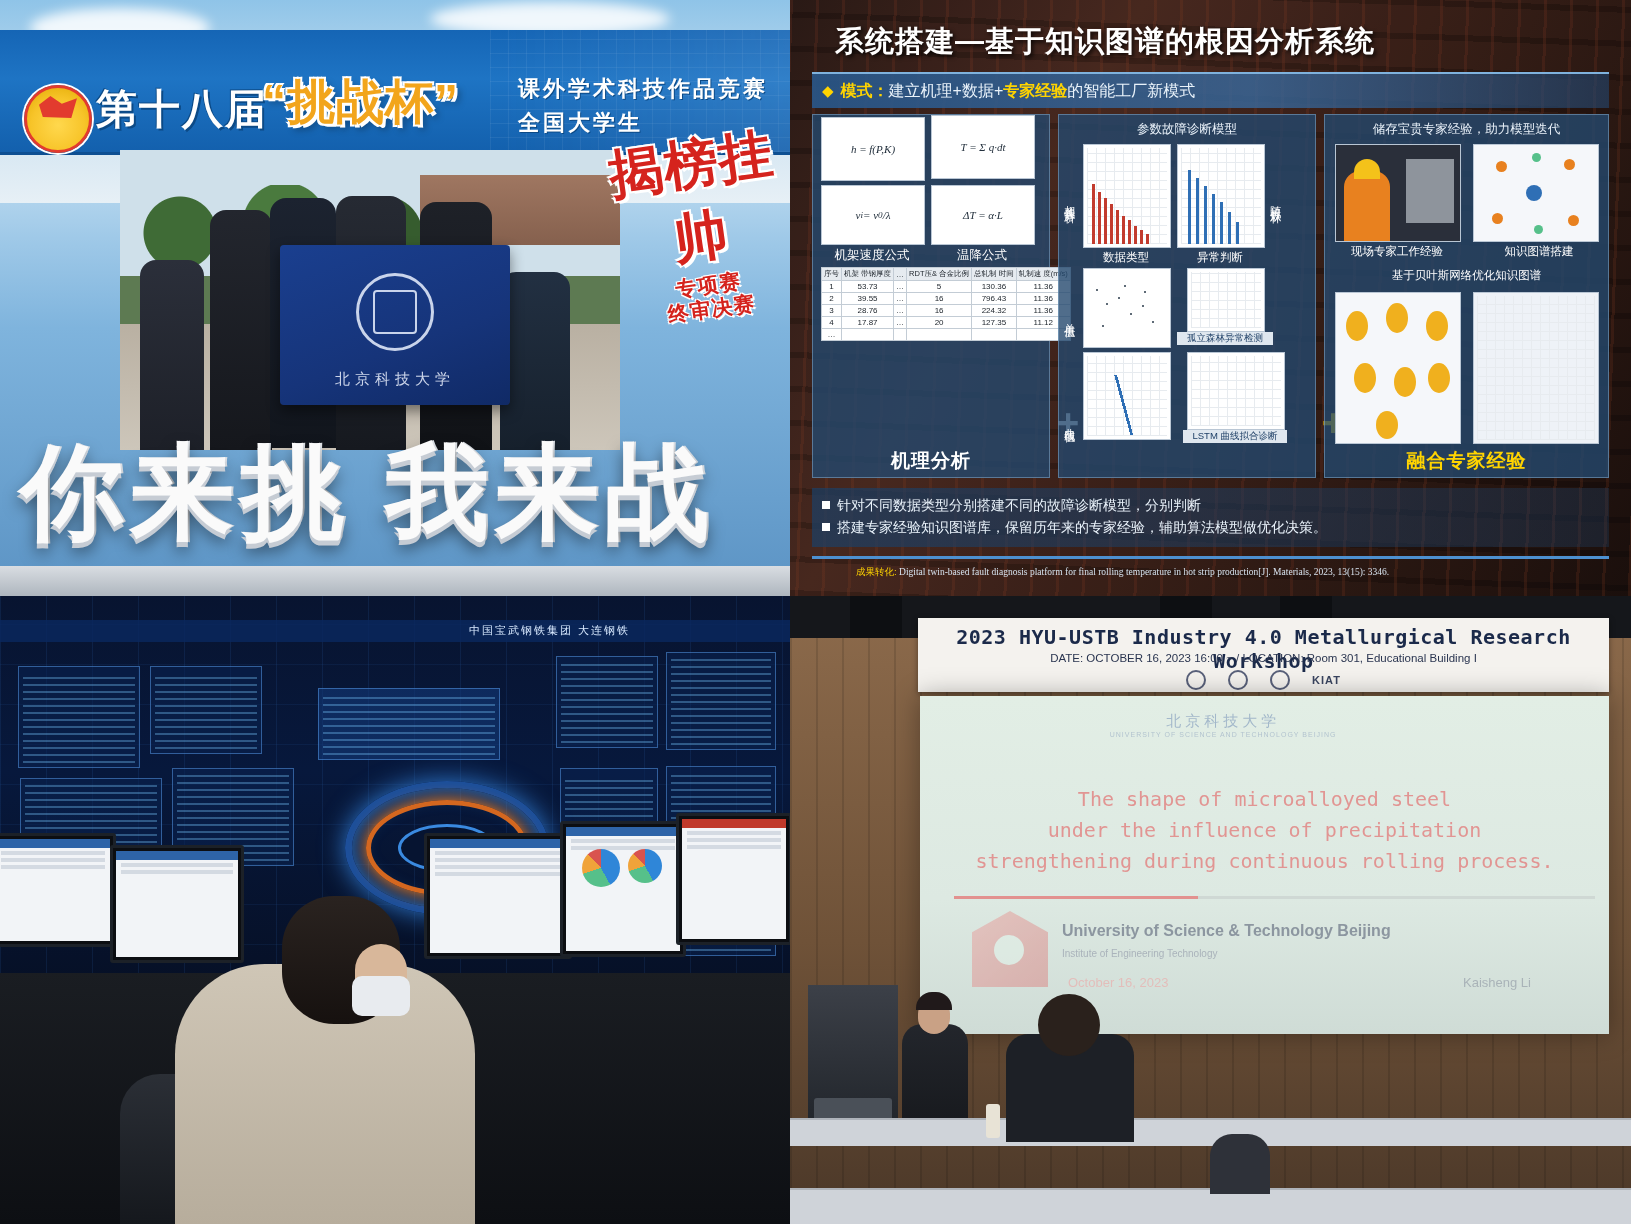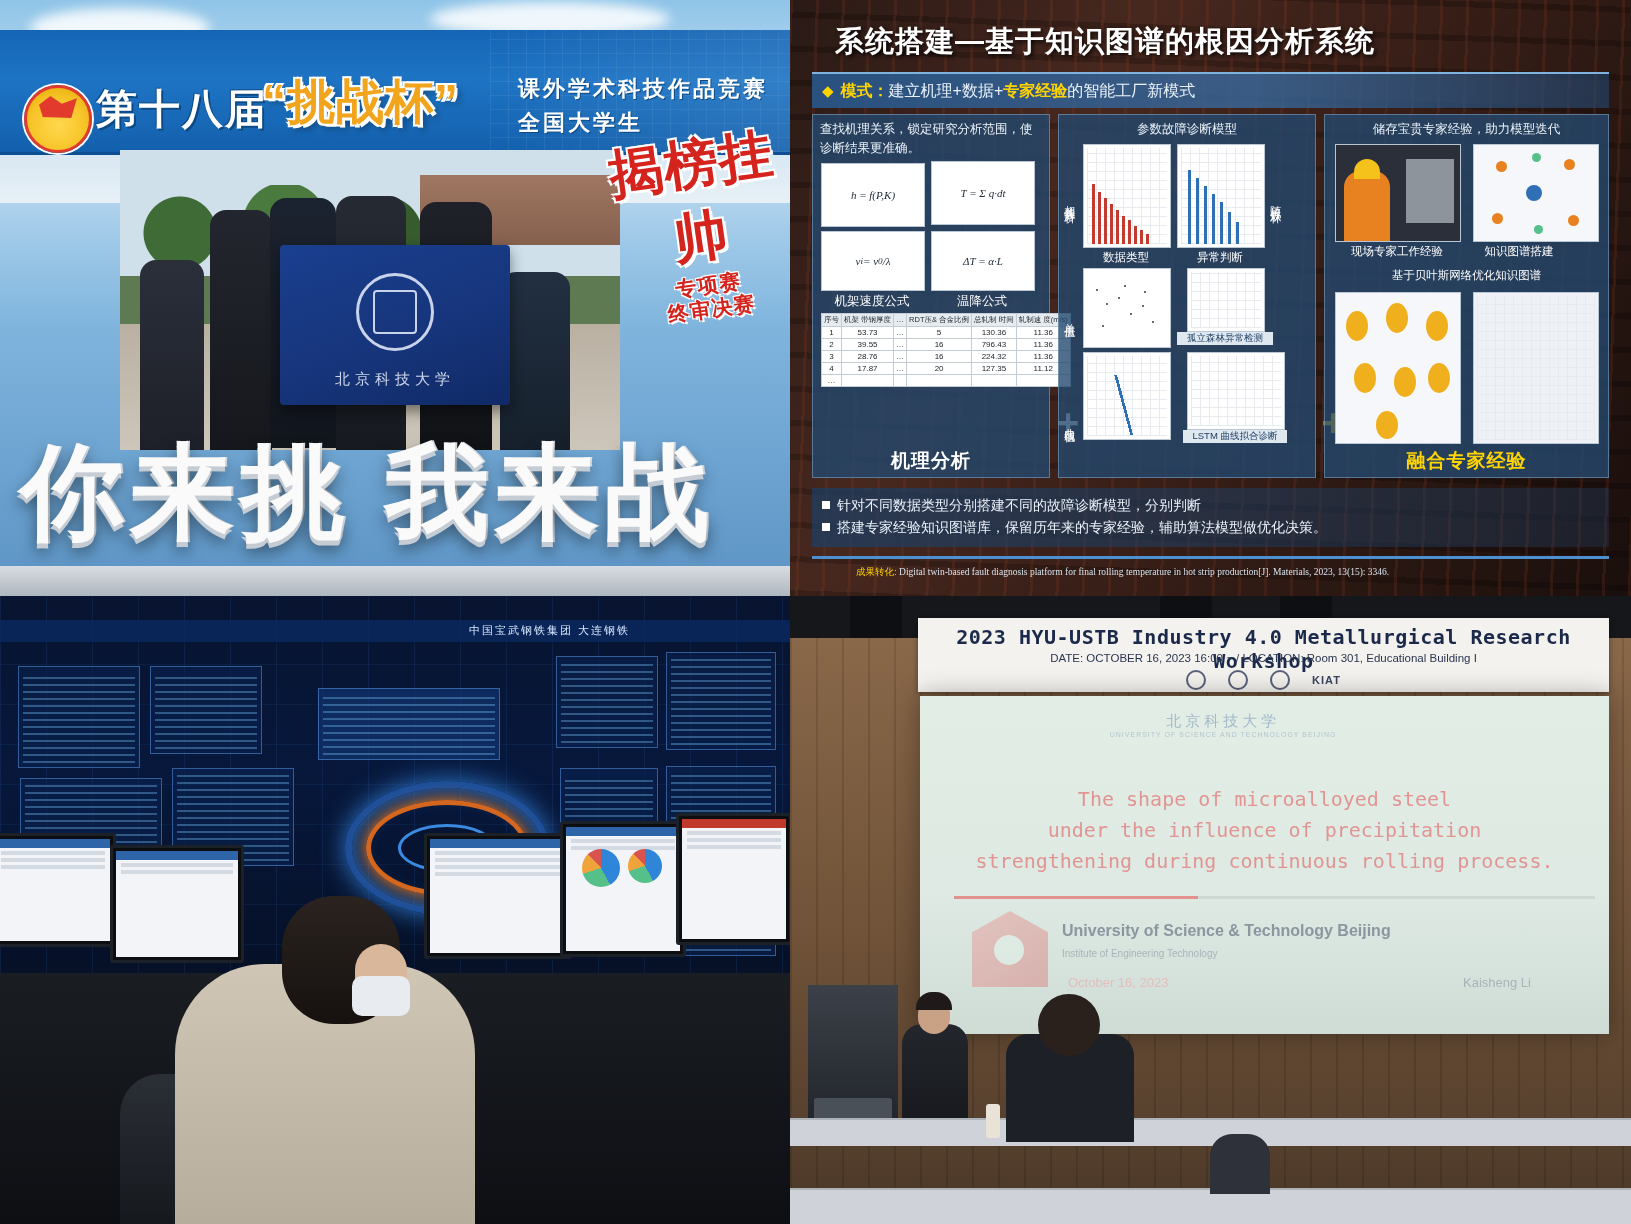--- a/index.html
+++ b/index.html
@@ -264,21 +264,20 @@
     <div class="subbar">
       <span class="dia">◆</span>
       <span class="t">
         <span class="y">模式：</span><span>建立机理</span><span>+</span><span>数据</span><span>+</span><span class="y">专家经验</span><span>的智能工厂新模式</span>
       </span>
     </div>
 
     <div class="panels">
 
       <div class="panel p1">
-        <div class="p-note">查找机理关系，锁定研究分析范围，使诊断结果更准确。</div>
         <div class="p-body">
           <div class="card" style="left:8px;top:2px;width:102px;height:62px">
             <div class="eq">h = f(P,K)</div>
           </div>
           <div class="card" style="left:118px;top:0;width:102px;height:62px">
             <div class="eq">T = Σ q·dt</div>
           </div>
           <div class="card" style="left:8px;top:70px;width:102px;height:58px">
             <div class="eq">v<sub>i</sub> = v<sub>0</sub>/λ</div>
           </div>
@@ -432,21 +431,21 @@
           <div class="card kgraph" style="left:148px;top:2px;width:124px;height:96px;background:#f5f7fa">
             <i style="left:52px;top:40px;width:16px;height:16px;background:#2f6fb5"></i>
             <i style="left:22px;top:16px;width:11px;height:11px;background:#e8811f"></i>
             <i style="left:90px;top:14px;width:11px;height:11px;background:#e8811f"></i>
             <i style="left:18px;top:68px;width:11px;height:11px;background:#e8811f"></i>
             <i style="left:94px;top:70px;width:11px;height:11px;background:#e8811f"></i>
             <i style="left:58px;top:8px;width:9px;height:9px;background:#56c08a"></i>
             <i style="left:60px;top:80px;width:9px;height:9px;background:#56c08a"></i>
           </div>
           <div style="position:absolute;left:10px;top:102px;width:124px;text-align:center;color:#fff;font-size:11.5px">现场专家工作经验</div>
-          <div style="position:absolute;left:132px;top:102px;width:124px;text-align:center;color:#fff;font-size:11.5px">知识图谱搭建</div>
+          <div style="position:absolute;left:152px;top:102px;width:124px;text-align:center;color:#fff;font-size:11.5px">知识图谱搭建</div>
           <div style="position:absolute;left:10px;top:126px;right:10px;text-align:center;color:#fff;font-size:11.5px">基于贝叶斯网络优化知识图谱</div>
           <div class="card kgraph" style="left:10px;top:150px;width:124px;height:150px;background:#f5f7fa">
             <i style="left:10px;top:18px;width:22px;height:30px;background:#f0b01e;border-radius:50%"></i>
             <i style="left:50px;top:10px;width:22px;height:30px;background:#f0b01e;border-radius:50%"></i>
             <i style="left:90px;top:18px;width:22px;height:30px;background:#f0b01e;border-radius:50%"></i>
             <i style="left:18px;top:70px;width:22px;height:30px;background:#f0b01e;border-radius:50%"></i>
             <i style="left:58px;top:74px;width:22px;height:30px;background:#f0b01e;border-radius:50%"></i>
             <i style="left:92px;top:70px;width:22px;height:30px;background:#f0b01e;border-radius:50%"></i>
             <i style="left:40px;top:118px;width:22px;height:28px;background:#f0b01e;border-radius:50%"></i>
           </div>

